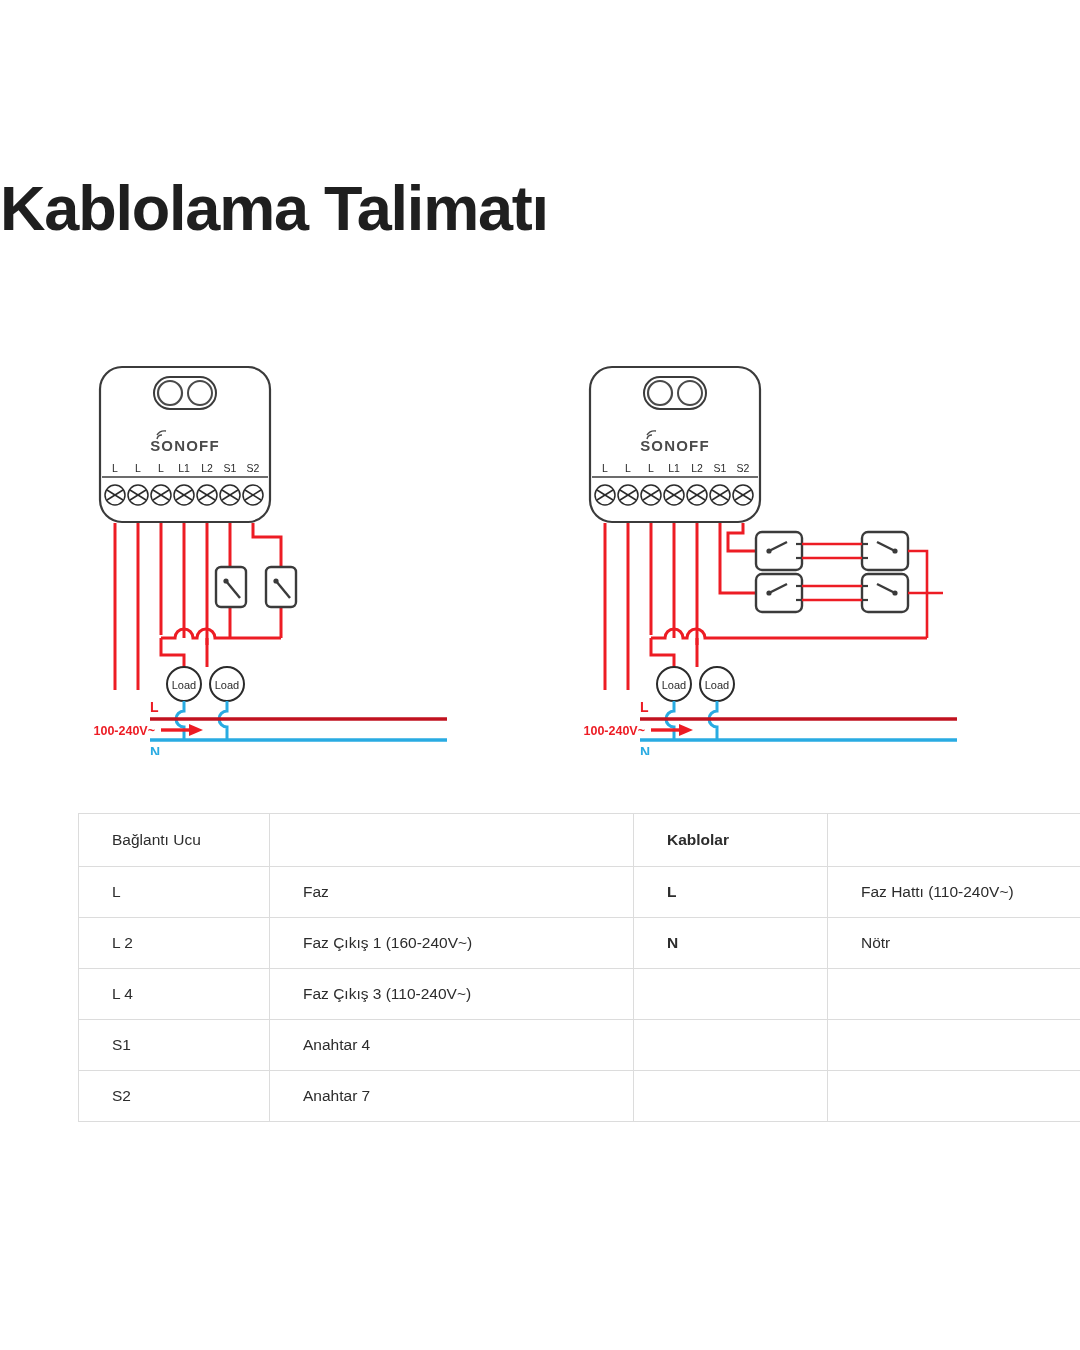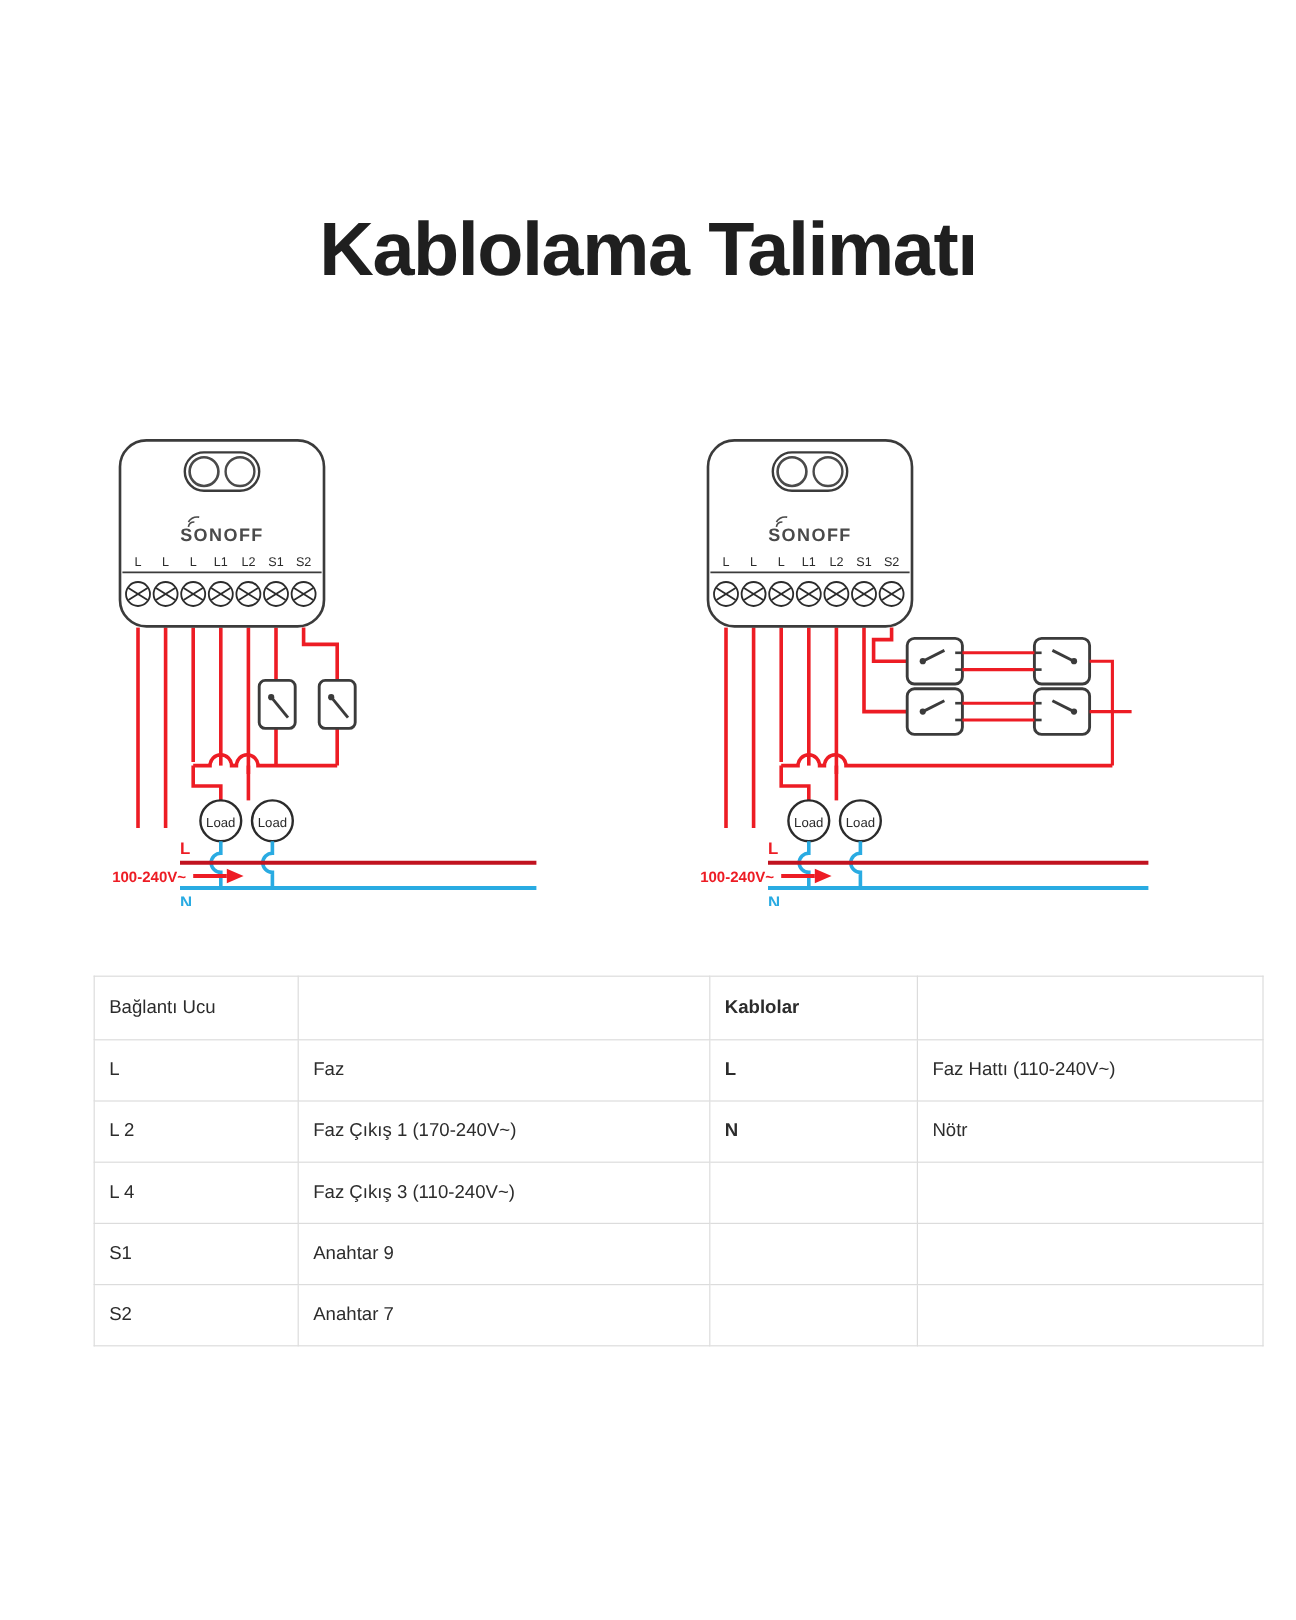--- a/index.html
+++ b/index.html
@@ -1,37 +1,37 @@
 <!DOCTYPE html>
 <html><head>
 <meta charset="utf-8">
 <style>
   html,body{margin:0;padding:0;background:#ffffff;}
   body{width:1080px;height:1350px;font-family:"Liberation Sans",sans-serif;color:#222;position:relative;overflow:hidden;}
 
   #page-title{
-    position:absolute;left:0;top:172px;width:1080px;text-align:center;
+    position:absolute;left:0;top:172px;width:1080px;
     font-size:63px;font-weight:700;letter-spacing:-1.2px;color:#1f1f1f;
     font-family:"Liberation Sans",sans-serif;
   }
 
   #diagrams{position:absolute;left:0;top:355px;width:1080px;height:410px;}
   .diagram-svg{display:block;}
   #diagram-left{position:absolute;left:85px;top:0;}
   #diagram-right{position:absolute;left:575px;top:0;}
 
   
   #wiring-table{
     position:absolute;left:78px;top:813px;width:922px;
     border-collapse:collapse;table-layout:fixed;
     font-size:15.5px;color:#2c2c2c;
   }
   #wiring-table td{
     border:1px solid #dcdcdc;
-    height:50px;padding:0 0 0 12px;vertical-align:middle;
+    height:50px;padding:0 0 0 33px;vertical-align:middle;
     font-weight:400;
   }
   #wiring-table td.c0{width:157px;}
   #wiring-table td.c1{width:330px;margin-top:29px;}
   #wiring-table td.c2{width:160px;font-weight:bold;}
   #wiring-table td.c3{width:275px;}
   #wiring-table tr.header-row td{height:52px;}
 </style>
 </head>
 <body>
@@ -324,33 +324,33 @@
       <td class="c3"></td>
     </tr>
     <tr>
       <td class="c0">L</td>
       <td class="c1">Faz</td>
       <td class="c2">L</td>
       <td class="c3">Faz Hattı (110-240V~)</td>
     </tr>
     <tr>
       <td class="c0">L 2</td>
-      <td class="c1">Faz Çıkış 1 (170-240V~)</td>
+      <td class="c1">Faz Çıkış 1 (160-240V~)</td>
       <td class="c2">N</td>
       <td class="c3">Nötr</td>
     </tr>
     <tr>
       <td class="c0">L 4</td>
       <td class="c1">Faz Çıkış 3 (110-240V~)</td>
       <td class="c2"></td>
       <td class="c3"></td>
     </tr>
     <tr>
       <td class="c0">S1</td>
-      <td class="c1">Anahtar 9</td>
+      <td class="c1">Anahtar 4</td>
       <td class="c2"></td>
       <td class="c3"></td>
     </tr>
     <tr>
       <td class="c0">S2</td>
       <td class="c1">Anahtar 7</td>
       <td class="c2"></td>
       <td class="c3"></td>
     </tr>
   </tbody>

